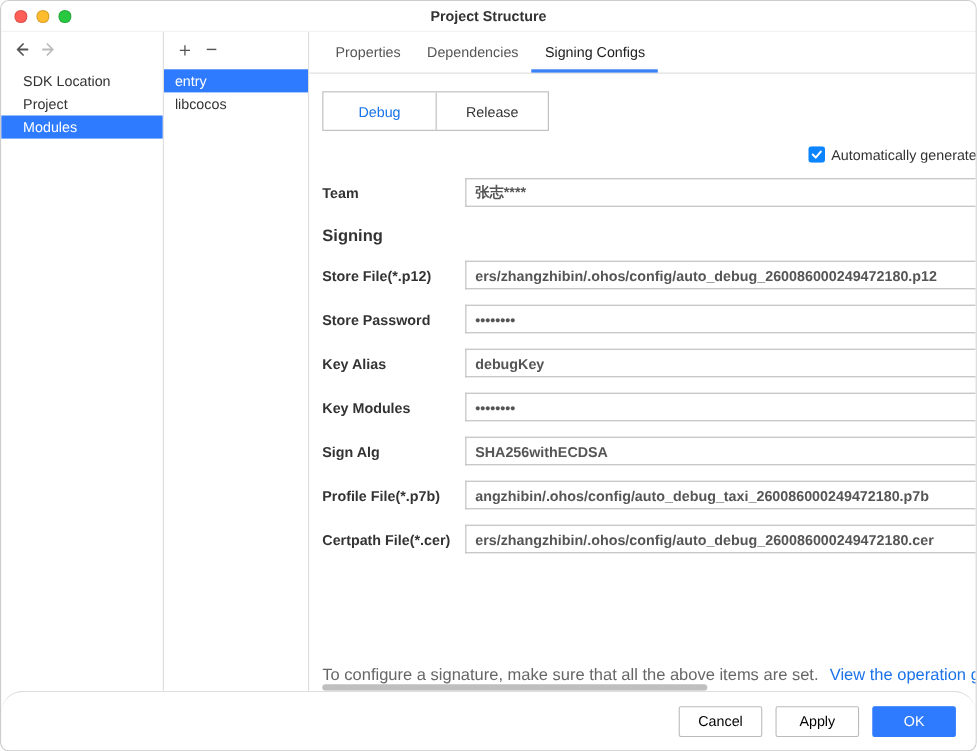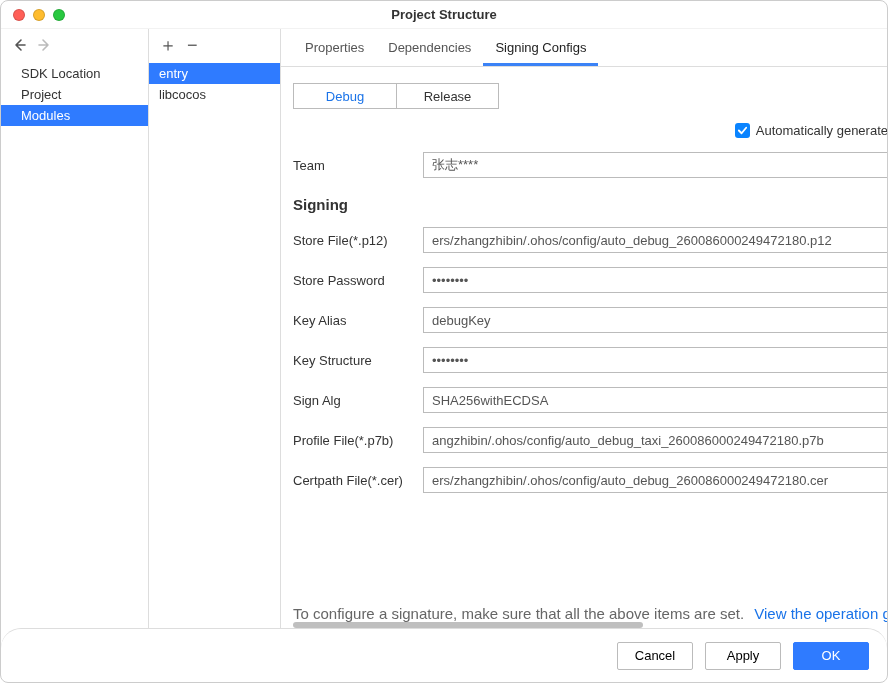--- a/index.html
+++ b/index.html
@@ -24,29 +24,29 @@
 .list-item.sel { background: #2f7bff; color: #fff; }
 .addremove { display: flex; gap: 10px; font-size: 18px; color: #555; }
 .addremove span { cursor: default; line-height: 16px; }
 .tabs { display: flex; gap: 0; border-bottom: 1px solid #ddd; padding: 0 12px; height: 38px; align-items: flex-end; }
 .tab { padding: 8px 12px; cursor: default; border-bottom: 3px solid transparent; color: #555; }
 .tab.active { border-bottom-color: #3b82f6; color: #222; font-weight: 500; }
 .content { flex: 1; overflow: hidden; padding: 16px 0 0 12px; position: relative; }
 .pkgrow { display: flex; align-items: center; gap: 12px; margin-bottom: 14px; }
 .pkgicon { width: 36px; height: 36px; }
 .pkgname { font-weight: 700; }
-.seg { display: inline-flex; border: 1px solid #bbb; height: 26px; }
+.seg { display: inline-flex; border: 1px solid #bbb; height: 36px; }
 .seg div { width: 102px; display: flex; align-items: center; justify-content: center; cursor: default; font-size: 13px; }
 .seg .selseg { color: #1a73e8; }
 .seg div + div { border-left: 1px solid #bbb; }
 .autorow { display: flex; justify-content: flex-end; align-items: center; gap: 6px; margin-top: 14px; padding-right: 0; overflow: hidden; }
 .chk { width: 15px; height: 15px; border-radius: 3px; background: #0a84ff; display: flex; align-items: center; justify-content: center; flex-shrink: 0; }
 .chk svg { width: 11px; height: 11px; }
 .autolabel { white-space: nowrap; }
-.formrow { display: flex; align-items: center; margin-top: 14px; }
+.formrow { display: flex; align-items: center; margin-top: 14px; font-weight: bold; }
 .formlabel { width: 130px; flex-shrink: 0; }
 .forminput { flex: 1; height: 26px; border: 1px solid #bbb; background: #fff; padding: 12px 8px; font-size: 13px; color: #555; display: flex; align-items: center; overflow: hidden; white-space: nowrap; border-right: none; }
 .section { font-weight: 700; font-size: 15px; margin-top: 18px; }
 .footer-note { position: absolute; bottom: 6px; left: 12px; right: 0; font-size: 15px; color: #666; white-space: nowrap; overflow: hidden; }
 .footer-note .link { color: #1a73e8; margin-left: 6px; }
 .scrollhint { position: absolute; bottom: 0; left: 12px; width: 350px; height: 6px; background: rgba(0,0,0,0.25); border-radius: 3px; }
 .dialog-footer { height: 54px; border-top: 1px solid #ddd; display: flex; justify-content: flex-end; align-items: center; gap: 12px; padding: 0 18px; border-radius: 20px; }
 .btn { min-width: 76px; height: 28px; border: 1px solid #bbb; background: #fff; border-radius: 2px; font-size: 13px; cursor: default; }
 .btn.primary { background: #2f7bff; color: #fff; border-color: #2f7bff; }
 .clip-right { margin-right: -1px; }
@@ -135,21 +135,21 @@
         </div>
         <div class="formrow">
           <div class="formlabel">Store Password</div>
           <div class="forminput">••••••••</div>
         </div>
         <div class="formrow">
           <div class="formlabel">Key Alias</div>
           <div class="forminput">debugKey</div>
         </div>
         <div class="formrow">
-          <div class="formlabel">Key Structure</div>
+          <div class="formlabel">Key Modules</div>
           <div class="forminput">••••••••</div>
         </div>
         <div class="formrow">
           <div class="formlabel">Sign Alg</div>
           <div class="forminput">SHA256withECDSA</div>
         </div>
         <div class="formrow">
           <div class="formlabel">Profile File(*.p7b)</div>
           <div class="forminput">angzhibin/.ohos/config/auto_debug_taxi_260086000249472180.p7b</div>
         </div>

